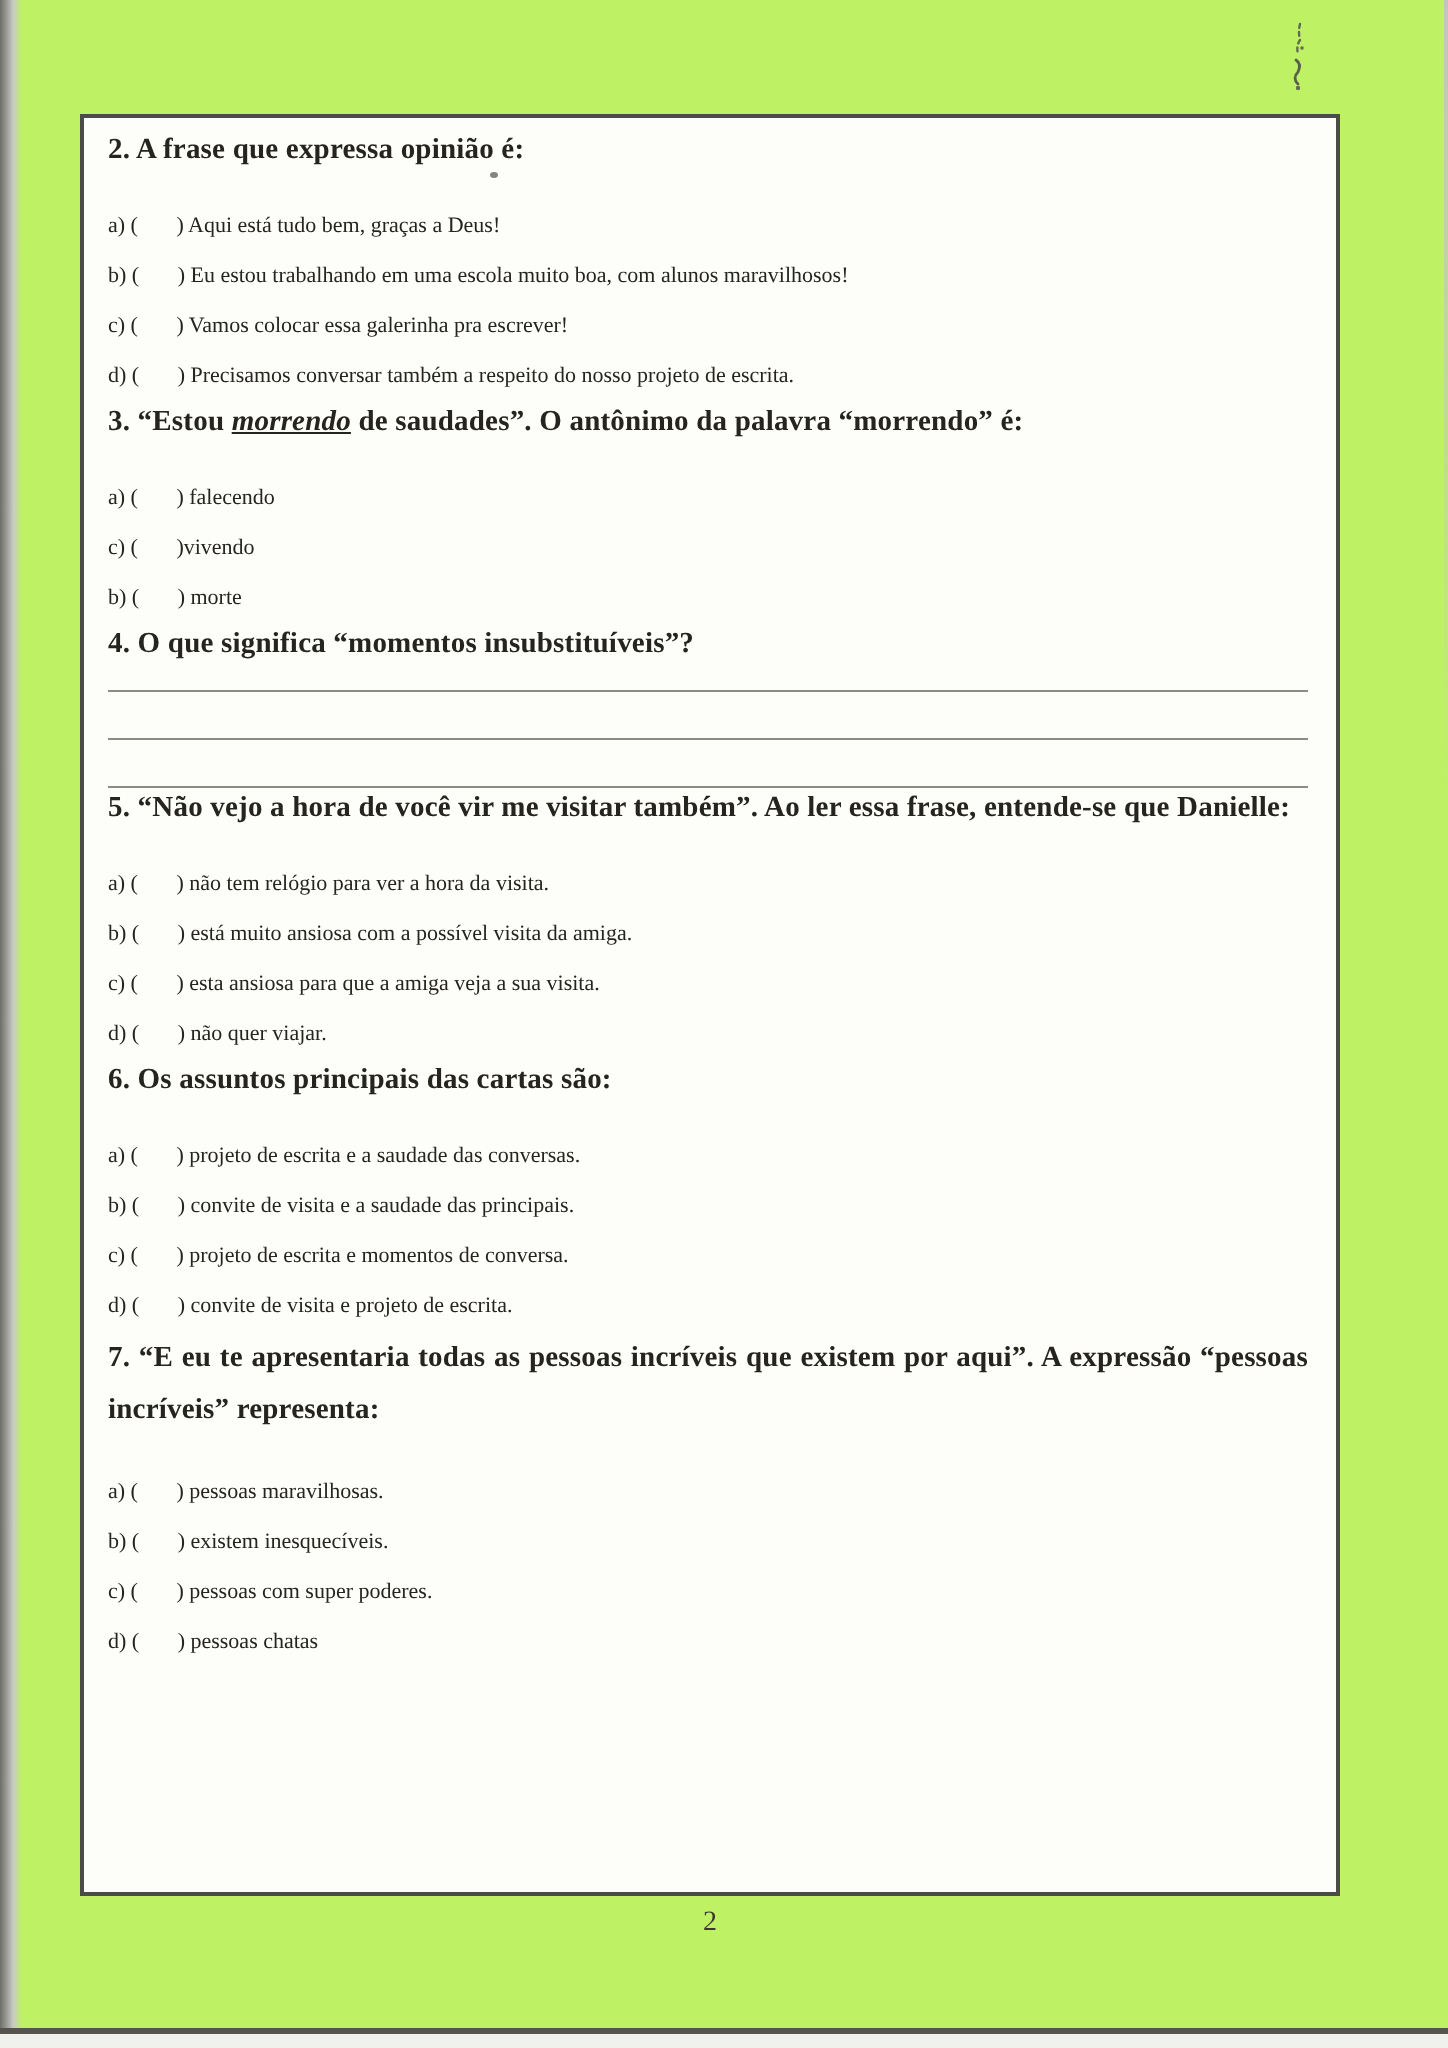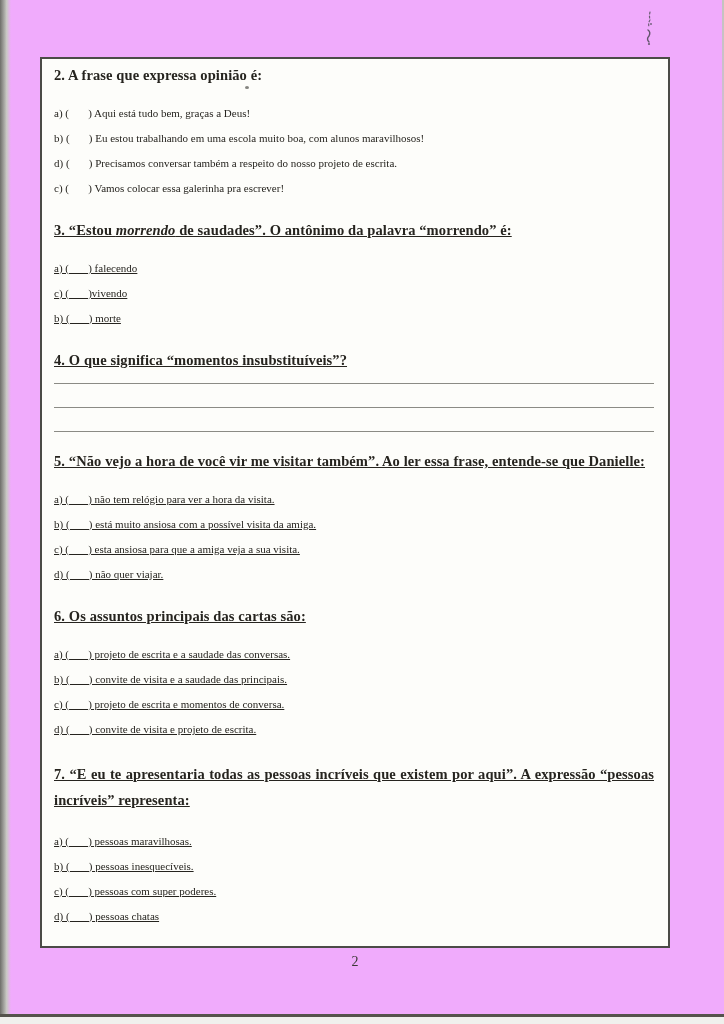--- a/index.html
+++ b/index.html
@@ -4,21 +4,21 @@
 <style>
   html,body{margin:0;padding:0;}
   body{
     width:724px;height:1024px;
     background:#fbfbf8;
     font-family:"Liberation Serif","DejaVu Serif",serif;
     color:#26241f;
     position:relative;
     overflow:hidden;
   }
-  .scan-page{position:absolute;inset:0;background:#f0abfc;}
+  .scan-page{position:absolute;inset:0;background:#bef264;}
   
   .edge-left{
     position:absolute;left:0;top:0;width:11px;height:1015px;
     background:linear-gradient(to right,#6e6e69 0%,#9b9b96 30%,#c9c9c4 60%,rgba(252,252,249,0) 100%);
   }
   .edge-bottom{
     position:absolute;left:0;top:1014px;width:724px;height:3px;background:#55534c;
   }
   .edge-bottom-below{
     position:absolute;left:0;top:1017px;width:724px;height:7px;background:#f0f0ed;
@@ -29,21 +29,21 @@
   }
   
   .frame{
     position:absolute;left:40px;top:57px;width:630px;height:891px;
     box-sizing:border-box;
     border:2px solid #4b4b47;
     padding:6px 14px 0 12px;
     overflow:hidden;
     background:#fdfdfa;
   }
-  .question-block + .question-block{margin-top:19px;text-decoration:underline;}
+  .question-block + .question-block{}
   .q-heading{
     font-size:14.5px;font-weight:bold;line-height:20px;
     letter-spacing:0.1px;
   }
   .q-heading.justify{text-align:justify;line-height:26px;}
   .seg-emph{font-style:italic;text-decoration:underline;}
   .options{margin-top:16px;}
   .option{
     font-size:11px;line-height:19px;padding:3px 0;
     white-space:pre-wrap;
@@ -68,22 +68,22 @@
 
 <div class="scan-page">
 
   <div class="frame">
     <div>
         <div class="question-block">
           <div class="q-heading"><span>2. A frase que expressa opinião é:</span></div>
           <div class="options">
             <div class="option">a) (       ) Aqui está tudo bem, graças a Deus!</div>
             <div class="option">b) (       ) Eu estou trabalhando em uma escola muito boa, com alunos maravilhosos!</div>
+            <div class="option">c) (       ) Vamos colocar essa galerinha pra escrever!</div>
             <div class="option">d) (       ) Precisamos conversar também a respeito do nosso projeto de escrita.</div>
-            <div class="option">c) (       ) Vamos colocar essa galerinha pra escrever!</div>
           </div>
         </div>
         <div class="question-block">
           <div class="q-heading"><span>3. “Estou </span><span class="seg-emph">morrendo</span><span> de saudades”. O antônimo da palavra “morrendo” é:</span></div>
           <div class="options">
             <div class="option">a) (       ) falecendo</div>
             <div class="option">c) (       )vivendo</div>
             <div class="option">b) (       ) morte</div>
           </div>
         </div>
@@ -110,21 +110,21 @@
             <div class="option">a) (       ) projeto de escrita e a saudade das conversas.</div>
             <div class="option">b) (       ) convite de visita e a saudade das principais.</div>
             <div class="option">c) (       ) projeto de escrita e momentos de conversa.</div>
             <div class="option">d) (       ) convite de visita e projeto de escrita.</div>
           </div>
         </div>
         <div class="question-block">
           <div class="q-heading justify"><span>7. “E eu te apresentaria todas as pessoas incríveis que existem por aqui”. A expressão “pessoas incríveis” representa:</span></div>
           <div class="options">
             <div class="option">a) (       ) pessoas maravilhosas.</div>
-            <div class="option">b) (       ) pessoas inesquecíveis.</div>
+            <div class="option">b) (       ) existem inesquecíveis.</div>
             <div class="option">c) (       ) pessoas com super poderes.</div>
             <div class="option">d) (       ) pessoas chatas</div>
           </div>
         </div>
       </div>
   </div>
 
   <div class="footer">2</div>
 
   <div class="stray-dot"></div>

